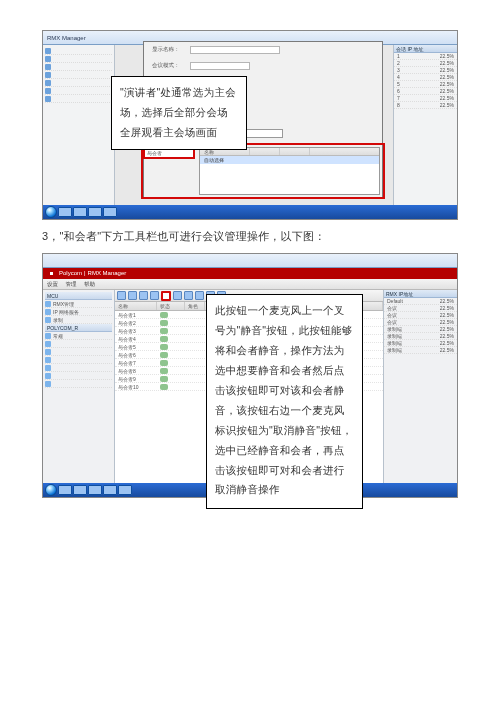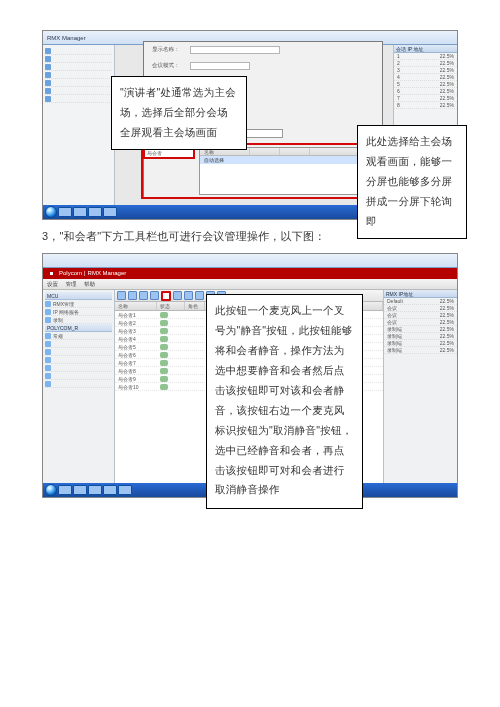--- a/index.html
+++ b/index.html
@@ -163,21 +163,20 @@
 
   <div class="taskbar">
     <div class="orb"></div>
     <div class="tray-item"></div>
     <div class="tray-item"></div>
     <div class="tray-item"></div>
     <div class="tray-item"></div>
   </div>
 
   <div class="callout c1">"演讲者"处通常选为主会场，选择后全部分会场全屏观看主会场画面</div>
-  <div class="callout c2">此处选择给主会场观看画面，能够一分屏也能够多分屏拼成一分屏下轮询即</div>
 </div>
 
 <p class="caption">3，"和会者"下方工具栏也可进行会议管理操作，以下图：</p>
 
 <div class="fig fig2">
   <div class="win-title"></div>
   <div class="top-red" style="position:absolute;top:14px;left:0;right:0">
     <span class="logo"></span>
     <span>Polycom</span>
     <span style="margin:0 2px">|</span>

